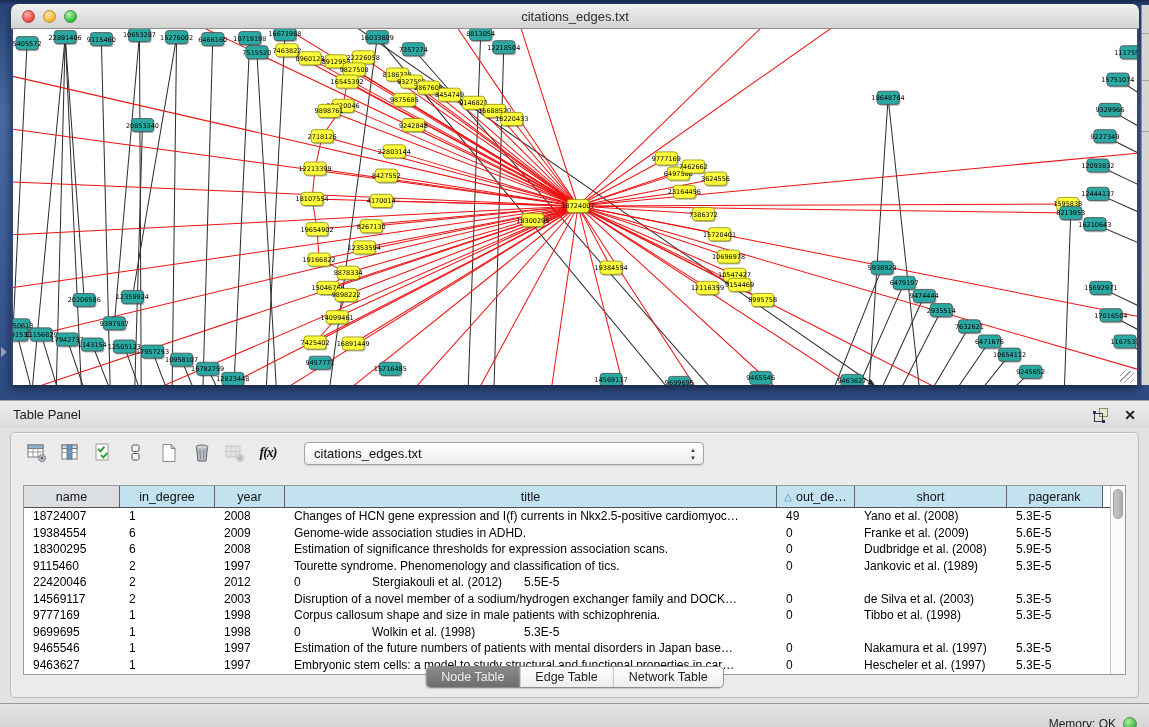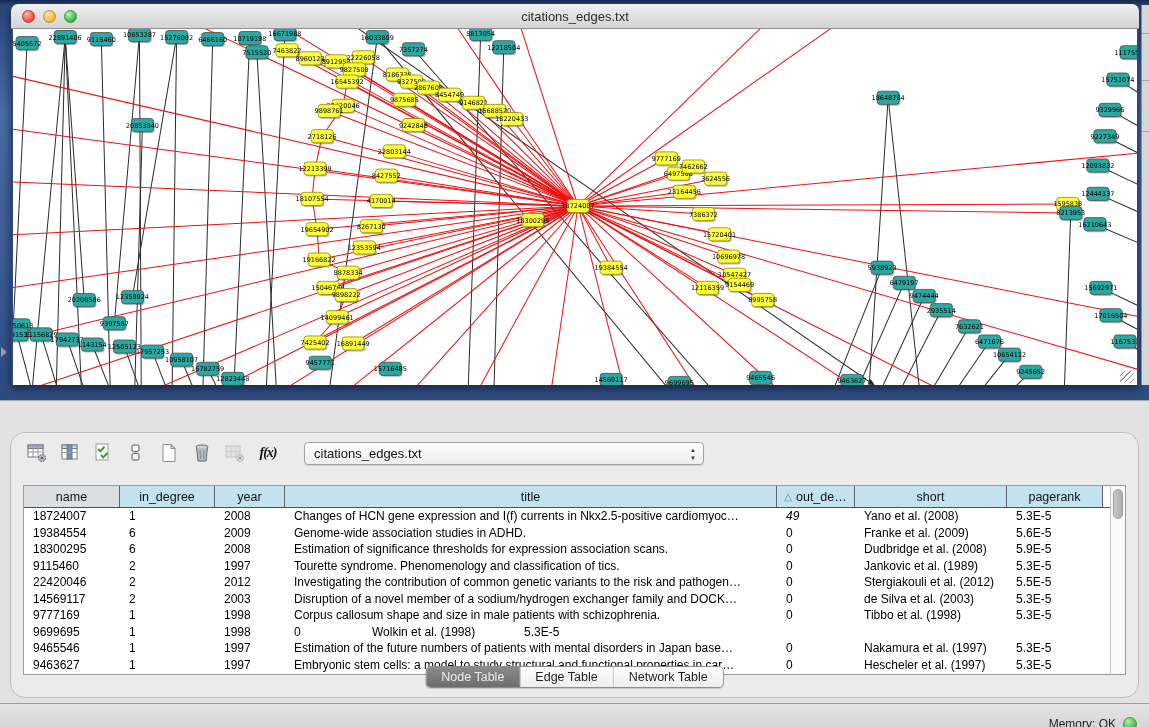--- a/index.html
+++ b/index.html
@@ -42,21 +42,21 @@
   .tp-actions { display:flex; align-items:center; gap:16px; }
   .tp-float { width:14px; height:14px; position:relative; cursor:pointer; }
   .tp-float .b1 { position:absolute; right:0; top:0; width:9px; height:9px;
     border:1px solid #8e8e5e; background:#e7e7c9; }
   .tp-float .b2 { position:absolute; left:0; bottom:0; width:9px; height:9px;
     border:1px solid #3a3a3a; background:transparent; }
   .tp-float .d { position:absolute; width:3px; height:3px; background:#27355e; }
   .tp-close { font-size:14px; font-weight:bold; color:#1b1b1b; cursor:pointer; line-height:14px; }
 
   .tp-body { position:absolute; left:10px; right:10px; top:31px; bottom:5px;
-    background:#ebebeb; border:1px solid #bdbdbd; border-radius:15px;
+    background:#ebebeb; border:1px solid #bdbdbd; border-radius:5px;
     box-shadow:inset 0 1px 0 #fafafa; }
   .toolbar { height:40px; display:flex; align-items:center; padding:0 13px; }
   .icon-btn { width:26px; height:26px; margin-right:7px; display:flex;
     align-items:center; justify-content:center; cursor:pointer; }
   .fx { font-size:14px; color:#111; font-style:italic;
     font-family:"Liberation Serif", serif; font-weight:bold; letter-spacing:-1px; }
   .combo { margin-left:16px; width:400px; height:23px; border:1px solid #a3a3a3;
     border-radius:4px; background:linear-gradient(180deg,#ffffff,#ededed);
     display:flex; align-items:center; padding:0 9px; font-size:13px; color:#111;
     position:relative; cursor:pointer; box-shadow:0 1px 1px rgba(0,0,0,.12); }
@@ -782,20 +782,32 @@
     </div>
   </div>
   <div class="right-strip">
       <i></i>
       <i style="margin-top:46px"></i>
       <i style="margin-top:50px"></i>
     </div>
 </div>
 
 <div class="table-panel">
+  <div class="tp-header">
+    <span class="tp-title">Table Panel</span>
+    <span class="tp-actions">
+      <span class="tp-float">
+        <span class="b1"></span>
+          <span class="b2"></span>
+        <span class="d" style="left:-1px;top:3px"></span>
+          <span class="d" style="right:3px;bottom:-1px"></span>
+      </span>
+      <span class="tp-close">✕</span>
+    </span>
+  </div>
 
   <div class="tp-body">
     <div class="toolbar">
       <span class="icon-btn">
         <svg width="20" height="20">
             <rect x="1" y="2" width="15" height="12" fill="#fff" stroke="#7a7a7a"></rect>
             <rect x="1" y="2" width="15" height="3.5" fill="#8fb6d9" stroke="#7a7a7a"></rect>
             <line x1="6" y1="2" x2="6" y2="14" stroke="#9a9a9a"></line>
             <line x1="11" y1="2" x2="11" y2="14" stroke="#9a9a9a"></line>
             <line x1="1" y1="9" x2="16" y2="9" stroke="#9a9a9a"></line>
@@ -883,21 +895,21 @@
               <span>pagerank</span>
             </div>
             <div class="th fill"></div>
           </div>
         <div id="tbody">
             <div class="trow">
               <div class="td" style="width: 96px;">18724007</div>
               <div class="td" style="width: 95px;">1</div>
               <div class="td" style="width: 70px;">2008</div>
               <div class="td" style="width: 492px;">Changes of HCN gene expression and I(f) currents in Nkx2.5-positive cardiomyoc…</div>
-              <div class="td" style="width: 78px; font-style: italic;">49</div>
+              <div class="td" style="width: 78px;">49</div>
               <div class="td" style="width: 152px;">Yano et al. (2008)</div>
               <div class="td" style="width: 96px;">5.3E-5</div>
             </div>
             <div class="trow">
               <div class="td" style="width: 96px;">19384554</div>
               <div class="td" style="width: 95px;">6</div>
               <div class="td" style="width: 70px;">2009</div>
               <div class="td" style="width: 492px;">Genome-wide association studies in ADHD.</div>
               <div class="td" style="width: 78px;">0</div>
               <div class="td" style="width: 152px;">Franke et al. (2009)</div>
@@ -918,21 +930,20 @@
               <div class="td" style="width: 70px;">1997</div>
               <div class="td" style="width: 492px;">Tourette syndrome. Phenomenology and classification of tics.</div>
               <div class="td" style="width: 78px;">0</div>
               <div class="td" style="width: 152px;">Jankovic et al. (1989)</div>
               <div class="td" style="width: 96px;">5.3E-5</div>
             </div>
             <div class="trow">
               <div class="td" style="width: 96px;">22420046</div>
               <div class="td" style="width: 95px;">2</div>
               <div class="td" style="width: 70px;">2012</div>
-              <div class="td" style="width: 492px;">Investigating the contribution of common genetic variants to the risk and pathogen…</div>
               <div class="td" style="width: 78px;">0</div>
               <div class="td" style="width: 152px;">Stergiakouli et al. (2012)</div>
               <div class="td" style="width: 96px;">5.5E-5</div>
             </div>
             <div class="trow">
               <div class="td" style="width: 96px;">14569117</div>
               <div class="td" style="width: 95px;">2</div>
               <div class="td" style="width: 70px;">2003</div>
               <div class="td" style="width: 492px;">Disruption of a novel member of a sodium/hydrogen exchanger family and DOCK…</div>
               <div class="td" style="width: 78px;">0</div>

